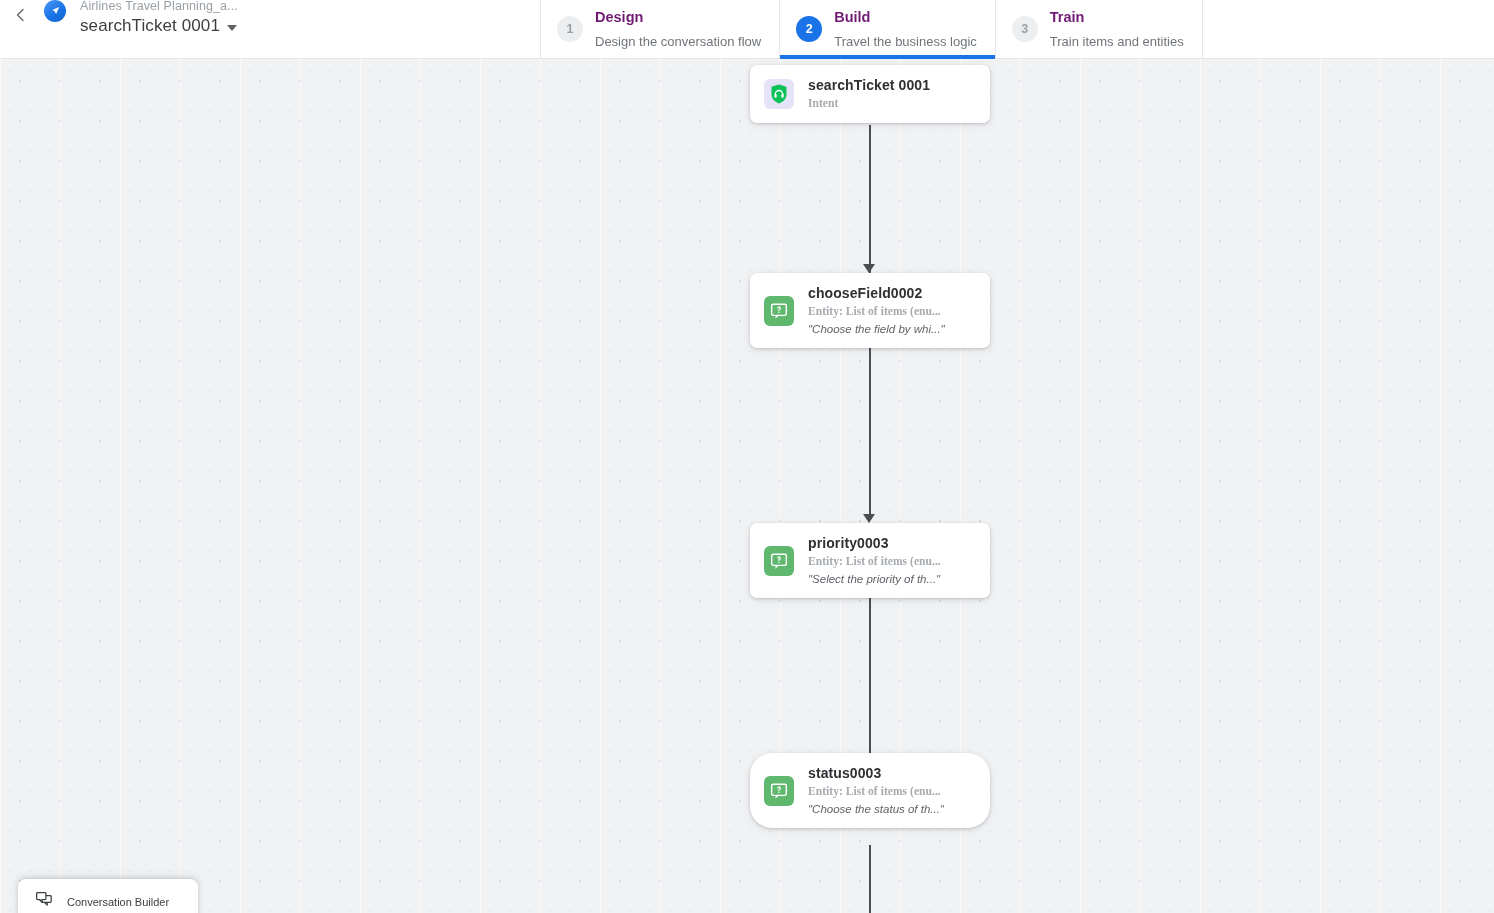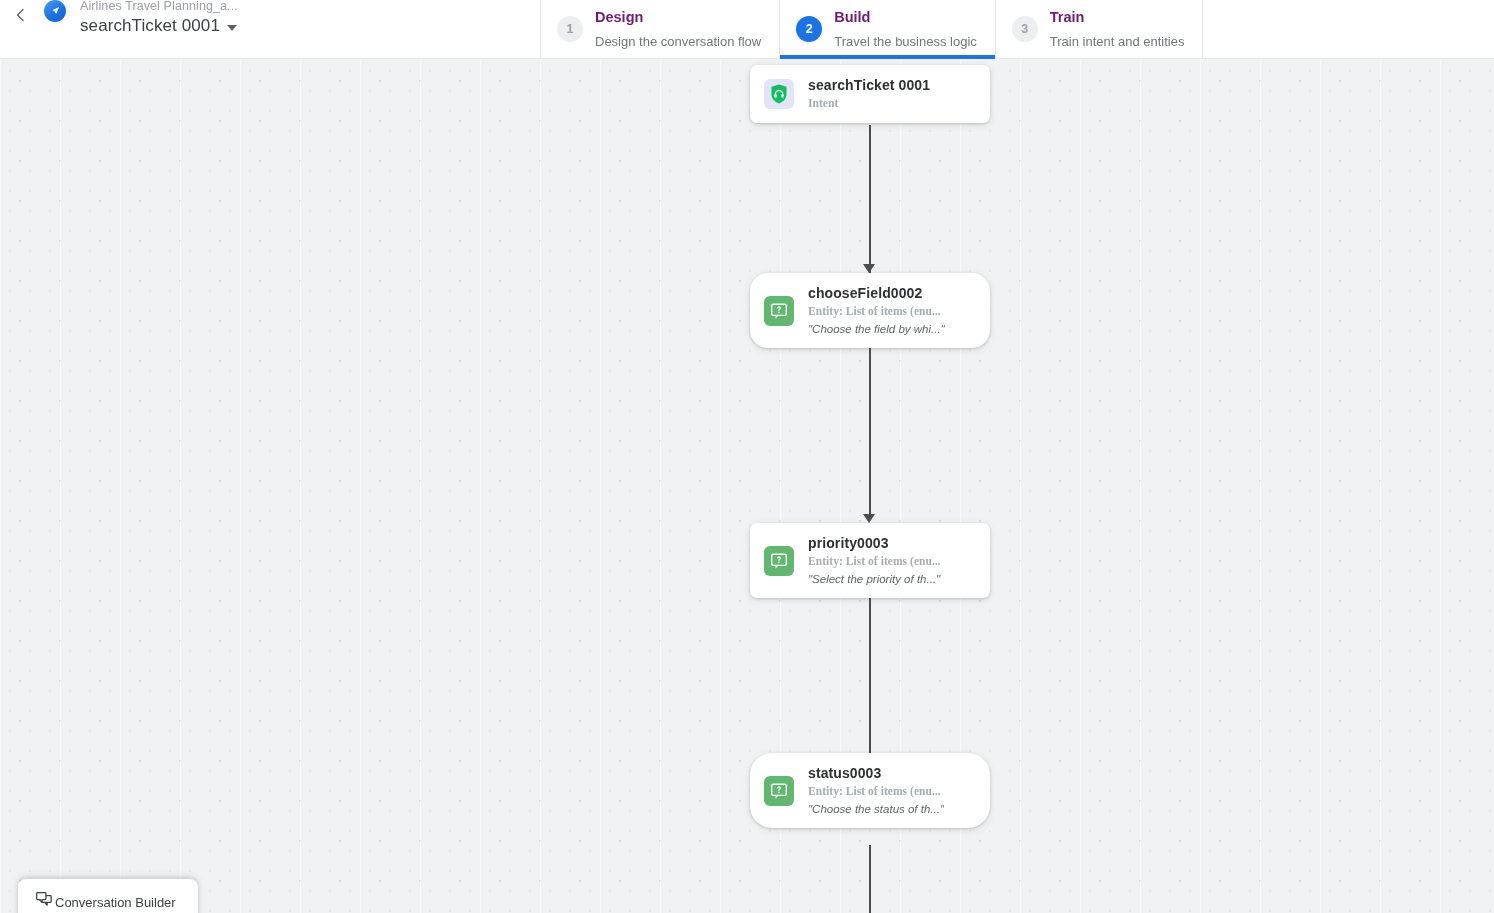--- a/index.html
+++ b/index.html
@@ -244,22 +244,23 @@
     background: #ffffff;
     border-radius: 8px 8px 0 0;
     box-shadow: 0 -1px 4px rgba(60,64,67,0.18), 0 -2px 10px rgba(60,64,67,0.10);
     display: flex;
     align-items: center;
     padding: 0 18px 0 16px;
     z-index: 30;
     cursor: pointer;
   }
   .cb-chip .cb-label {
-    font-size: 13px;
+    font-size: 11px;
     color: #3c4043;
+    margin-left: 12px;
     white-space: nowrap;
   }
 </style>
 </head>
 <body>
 
 <div id="app">
 
   <div class="header">
 
@@ -306,21 +307,21 @@
           <div class="step-title">Build</div>
           <div class="step-sub">Travel the business logic</div>
         </div>
         <div class="step-underline"></div>
       </div>
 
       <div class="step">
         <div class="step-badge">3</div>
         <div class="step-texts">
           <div class="step-title">Train</div>
-          <div class="step-sub">Train intent and entities</div>
+          <div class="step-sub">Train items and entities</div>
         </div>
         <div class="step-underline"></div>
       </div>
 
     </div>
   </div>
 
   <div class="canvas">
 
     <div class="connector" style="top:66px;height:148px;"></div>
@@ -342,21 +343,21 @@
           <rect x="6.9" y="12" width="2.6" height="4.2" rx="1.2" fill="#ffffff"></rect>
           <rect x="14.5" y="12" width="2.6" height="4.2" rx="1.2" fill="#ffffff"></rect>
         </svg>
       </div>
       <div class="node-texts">
         <div class="node-title">searchTicket 0001</div>
         <div class="node-sub">Intent</div>
       </div>
     </div>
 
-    <div class="node" style="top:214px;border-radius:18px;">
+    <div class="node" style="top:214px;">
       <div class="node-icon-wrap icon-entity">
         <svg width="20" height="20" viewBox="0 0 24 24" aria-hidden="true">
           <rect x="3.2" y="3.8" width="17.6" height="13.4" rx="1.8" fill="none" stroke="#ffffff" stroke-width="1.7"></rect>
           <path d="M7.8 17.2 L7.8 21.2 L11.8 17.2 Z" fill="#ffffff"></path>
           <path d="M10.6 8.3 a1.5 1.5 0 1 1 1.9 1.7 c-.5 .3-.6 .7-.6 1.2" fill="none" stroke="#ffffff" stroke-width="1.5" stroke-linecap="round"></path>
           <circle cx="11.9" cy="13.4" r="0.95" fill="#ffffff"></circle>
         </svg>
       </div>
       <div class="node-texts">
         <div class="node-title">chooseField0002</div>

